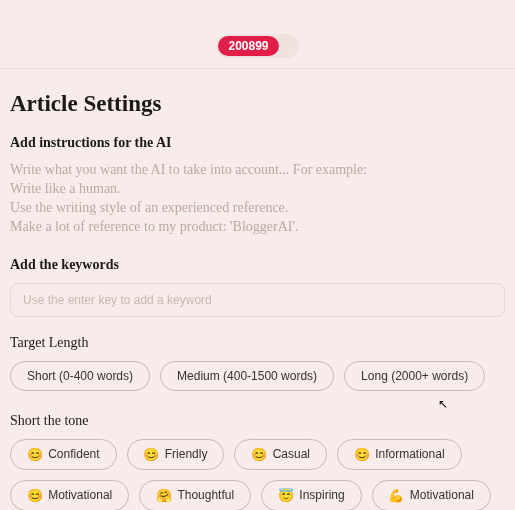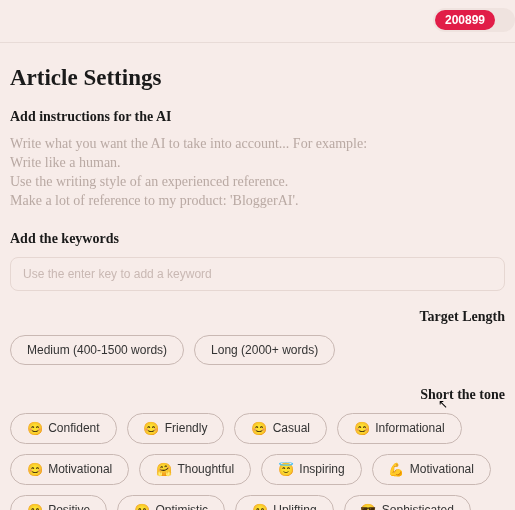--- a/index.html
+++ b/index.html
@@ -6,23 +6,24 @@
   body {
     background: #f7ece9;
     font-family: Georgia, 'Times New Roman', serif;
     color: #1a1a1a;
     width: 515px;
     height: 510px;
     overflow: hidden;
   }
   .top-bar {
     display: flex;
-    justify-content: flex-end;
+    justify-content: center;
     padding: 8px 0 10px;
     border-bottom: 1px solid #e8dbd7;
+    margin-top: 26px;
   }
   .token-pill {
     display: inline-flex;
     align-items: center;
     background: #efe3df;
     border-radius: 16px;
     padding: 2px 12px 2px 2px;
     font-family: -apple-system, Arial, sans-serif;
     font-size: 12px;
   }
@@ -62,23 +63,22 @@
     border-radius: 8px;
     padding: 9px 12px;
     font-family: -apple-system, Arial, sans-serif;
     font-size: 12px;
     color: #333;
     margin-bottom: 18px;
   }
   .kw-input::placeholder { color: #c9b8b3; }
   .section-label {
     font-size: 14px;
-    font-weight: 700;
+    font-weight: 400;
     margin-bottom: 10px;
-    text-align: right;
   }
   .chip-row {
     display: flex;
     flex-wrap: wrap;
     gap: 10px;
     margin-bottom: 22px;
   }
   .chip {
     border: 1px solid #c9b8b3;
     border-radius: 20px;
@@ -122,20 +122,23 @@
     <div>Write like a human.</div>
     <div>Use the writing style of an experienced reference.</div>
     <div>Make a lot of reference to my product: 'BloggerAI'.</div>
   </div>
 
   <h2 class="sub">Add the keywords</h2>
   <input class="kw-input" type="text" placeholder="Use the enter key to add a keyword" style="">
 
   <div class="section-label">Target Length</div>
   <div class="chip-row">
+    <button class="chip">
+      <span>Short (0-400 words)</span>
+    </button>
     <button class="chip">
       <span>Medium (400-1500 words)</span>
     </button>
     <button class="chip">
       <span>Long (2000+ words)</span>
     </button>
   </div>
 
   <div class="section-label">Short the tone</div>
   <div class="chip-row">

